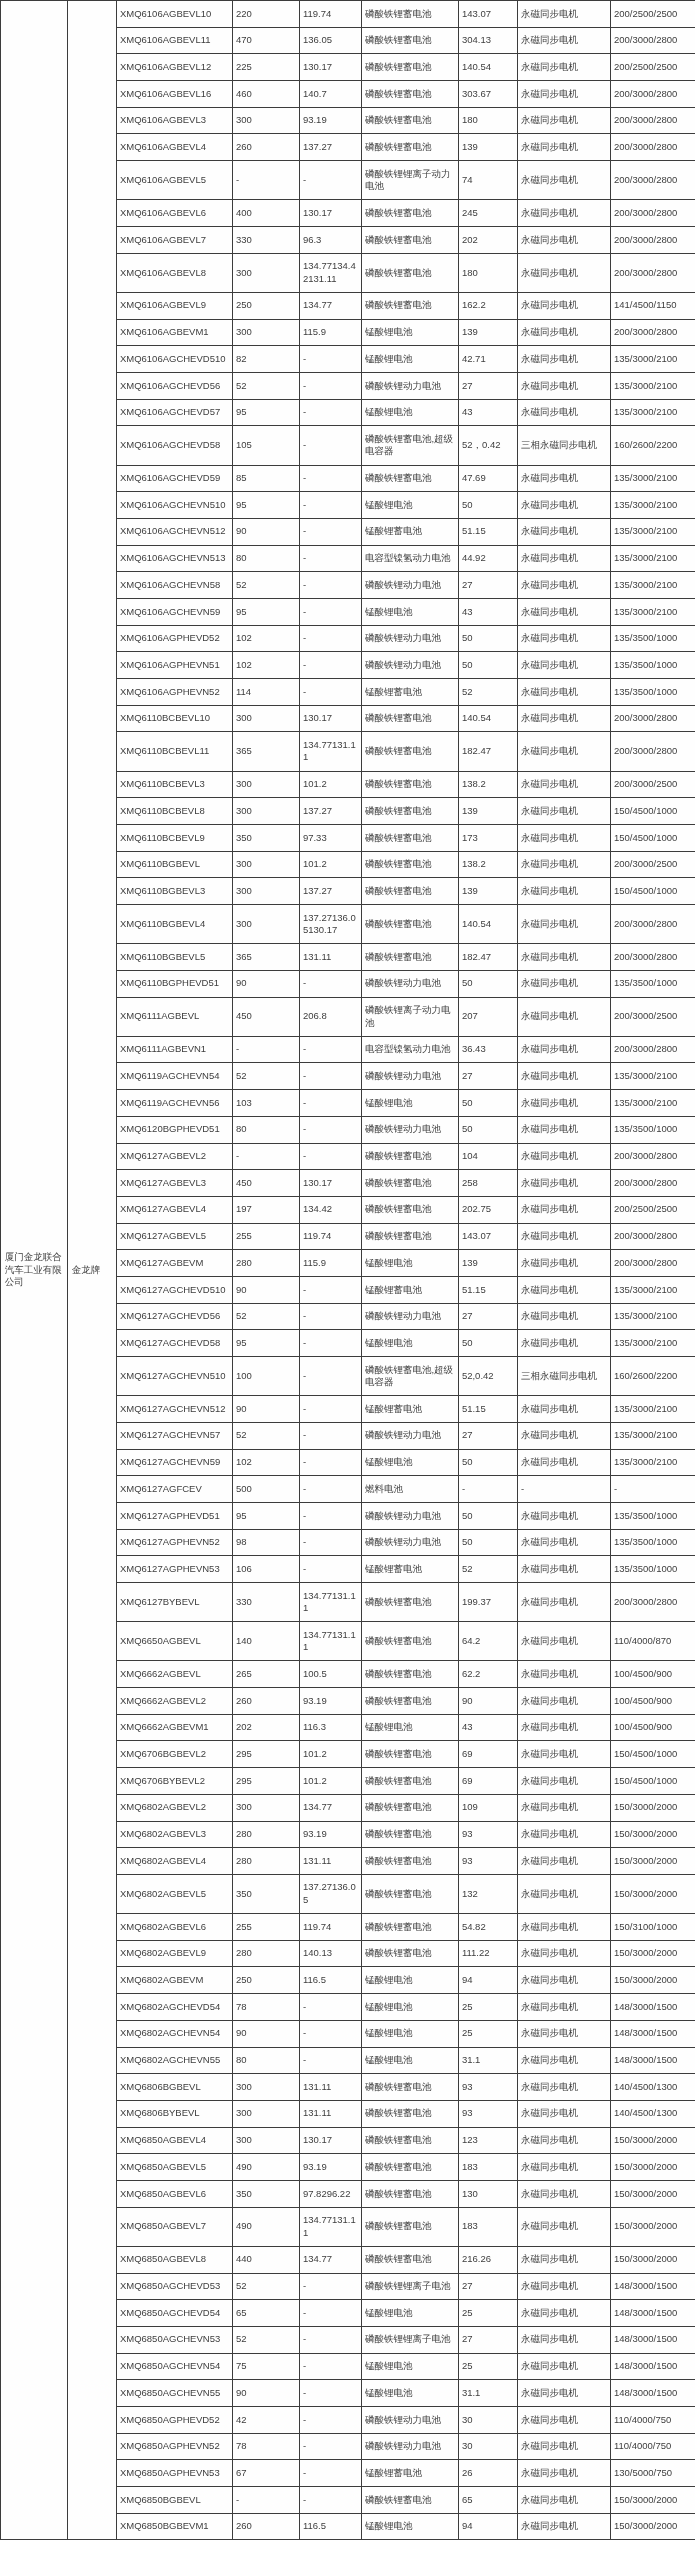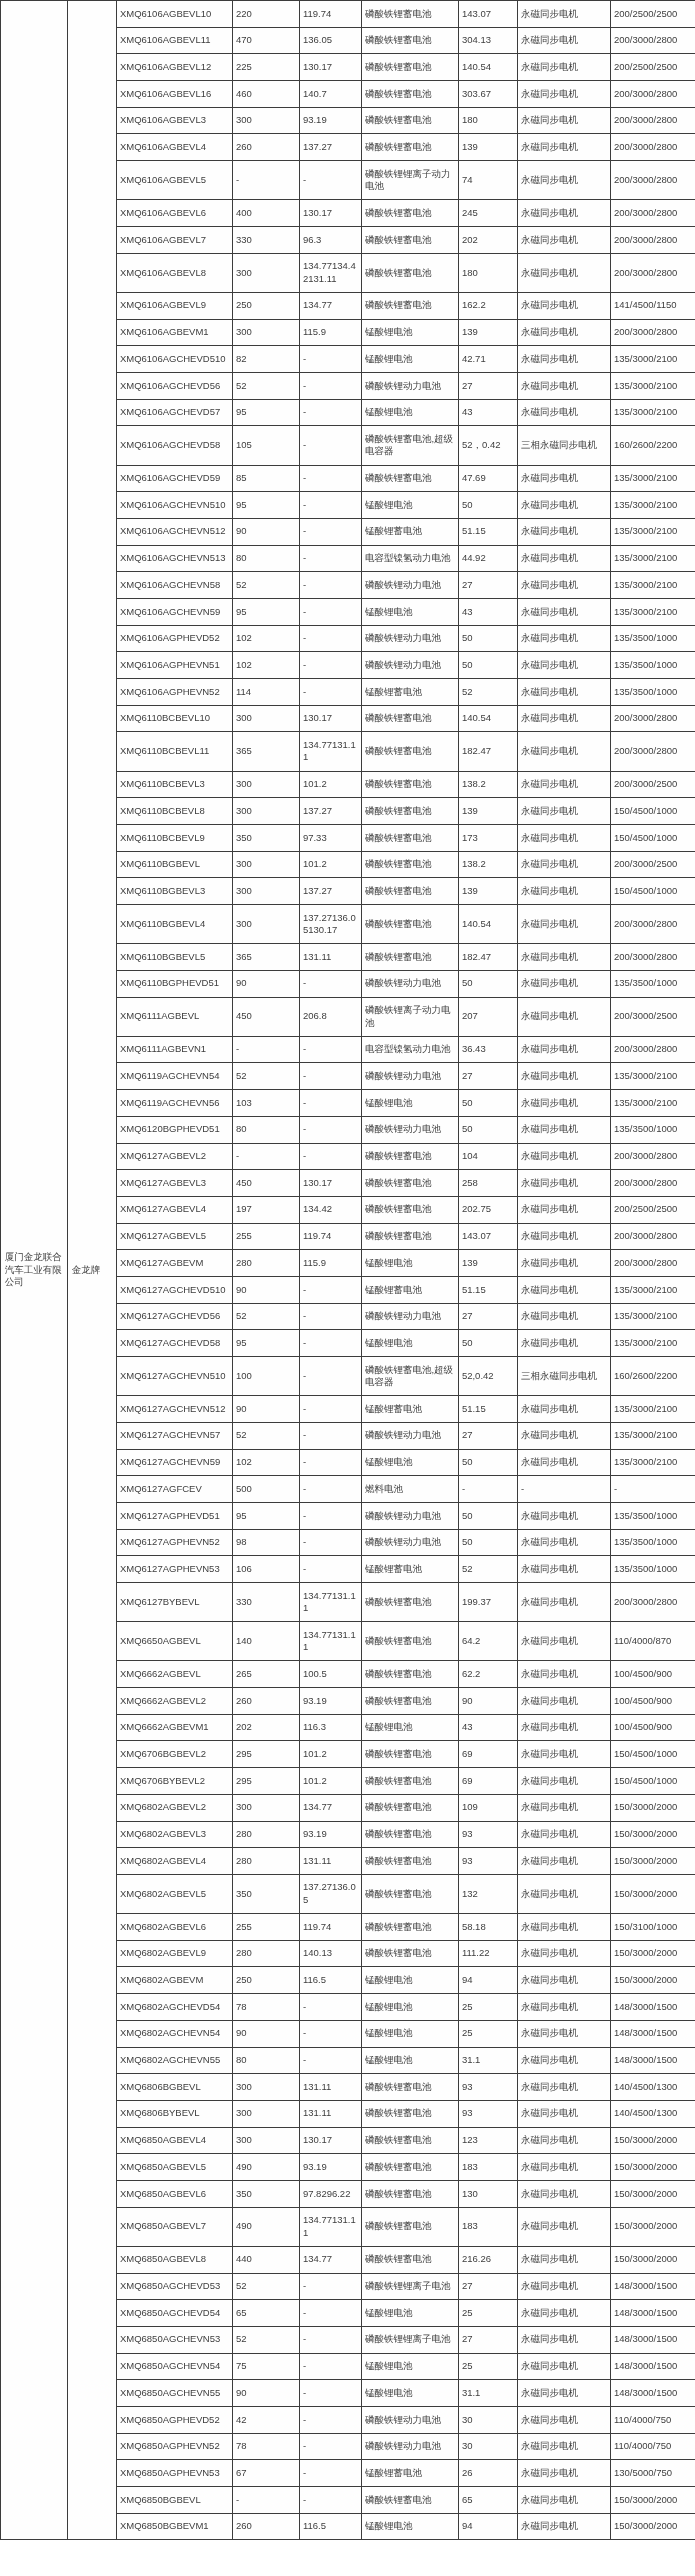--- a/index.html
+++ b/index.html
@@ -654,21 +654,21 @@
         <td>磷酸铁锂蓄电池</td>
         <td>132</td>
         <td>永磁同步电机</td>
         <td>150/3000/2000</td>
       </tr>
       <tr>
         <td>XMQ6802AGBEVL6</td>
         <td>255</td>
         <td>119.74</td>
         <td>磷酸铁锂蓄电池</td>
-        <td>58.18</td>
+        <td>54.82</td>
         <td>永磁同步电机</td>
         <td>150/3100/1000</td>
       </tr>
       <tr>
         <td>XMQ6802AGBEVL9</td>
         <td>280</td>
         <td>140.13</td>
         <td>磷酸铁锂蓄电池</td>
         <td>111.22</td>
         <td>永磁同步电机</td>

